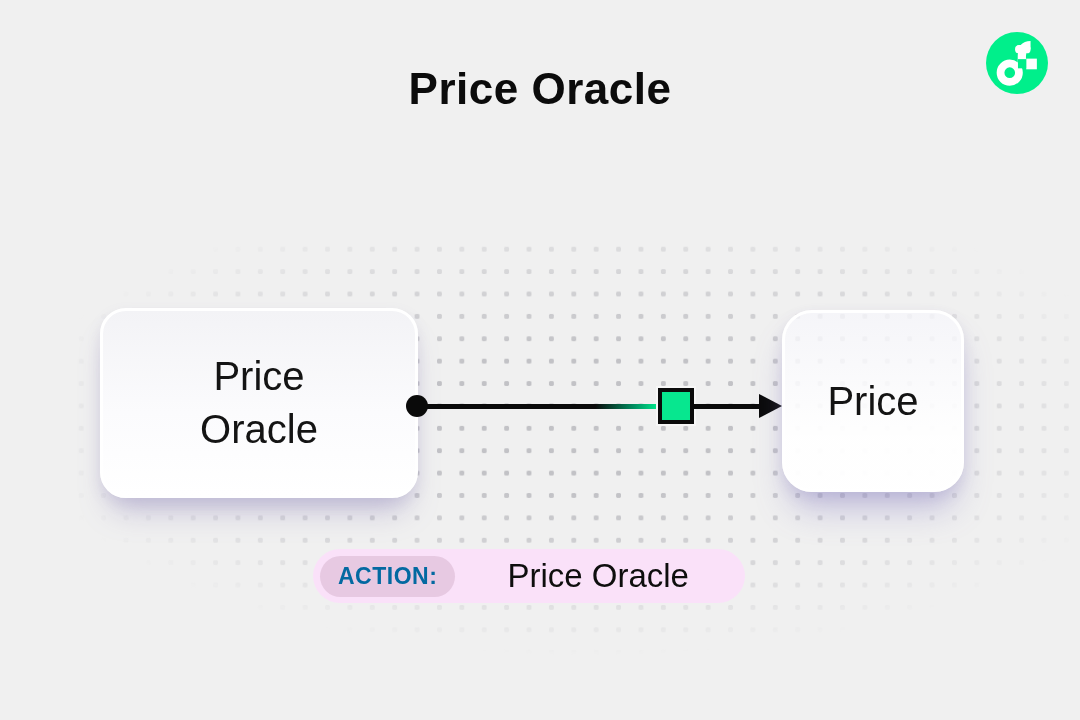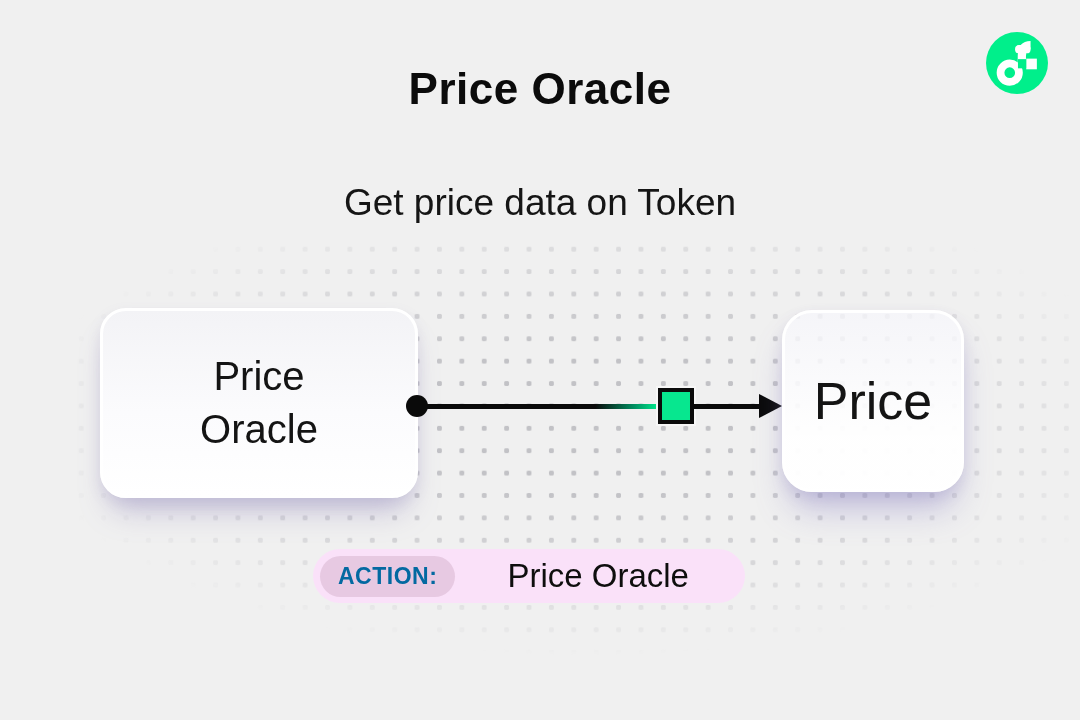--- a/index.html
+++ b/index.html
@@ -69,21 +69,21 @@
     font-size: 40px;
     line-height: 53px;
   }
   .node-source .node-label { width: 210px; }
   .node-target {
     left: 782px; top: 310px;
     width: 182px; height: 182px;
     border-radius: 30px;
     background: linear-gradient(180deg, rgba(247,247,252,0.72) 0%, rgba(255,255,255,0.97) 70%);
     box-shadow: 0 24px 34px -8px rgba(128,118,190,0.42), 0 6px 14px rgba(125,115,175,0.16);
-    font-size: 52px;
+    font-size: 40px;
   }
 
   .conn-dot {
     position: absolute;
     left: 406px; top: 395px;
     width: 22px; height: 22px;
     border-radius: 50%;
     background: #0a0a0a;
   }
   .conn-line-a {
@@ -148,21 +148,20 @@
   }
 </style>
 </head>
 <body>
 
 <div class="canvas">
 
   <div class="dots"></div>
 
   <div class="page-title">Price Oracle</div>
-  <div class="page-subtitle">Get price data on Token</div>
 
   <svg class="logo" viewBox="0 0 64 64" xmlns="http://www.w3.org/2000/svg">
     <circle cx="32" cy="32" r="32" fill="#00EF8B"></circle>
     <circle cx="24.5" cy="42" r="9.5" fill="none" stroke="#ffffff" stroke-width="8"></circle>
     <path d="M 37 34 L 37 25 Q 37 13.5 46 13.5" fill="none" stroke="#ffffff" stroke-width="8.5"></path>
     <rect x="30" y="13.5" width="16" height="8.5" fill="#ffffff" rx="4"></rect>
     <rect x="41.5" y="27.5" width="11" height="11" fill="#ffffff"></rect>
     <rect x="33" y="28" width="8.5" height="9.5" fill="#00EF8B"></rect>
   </svg>
 

